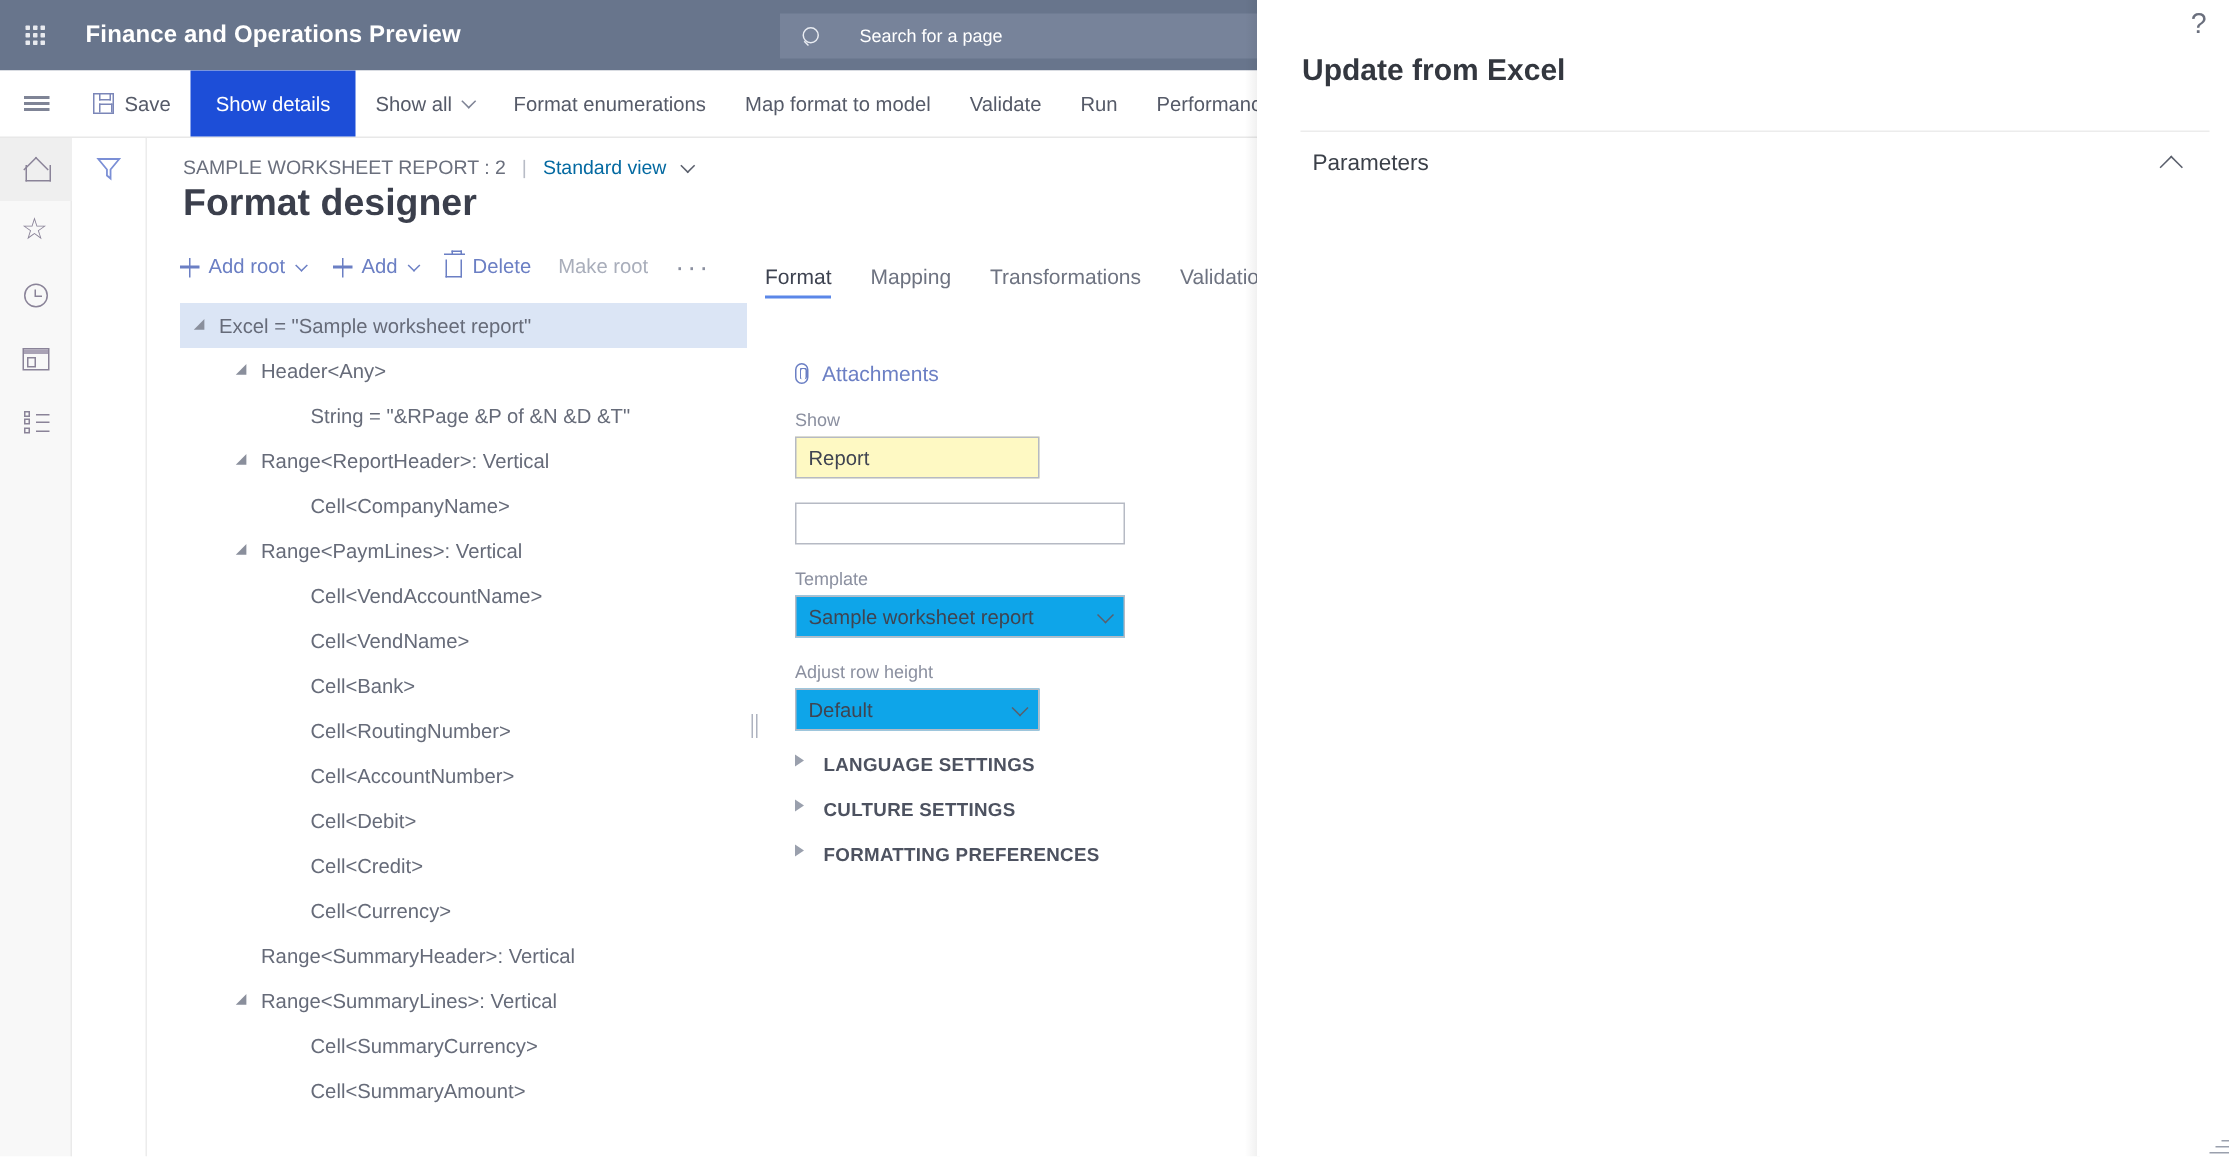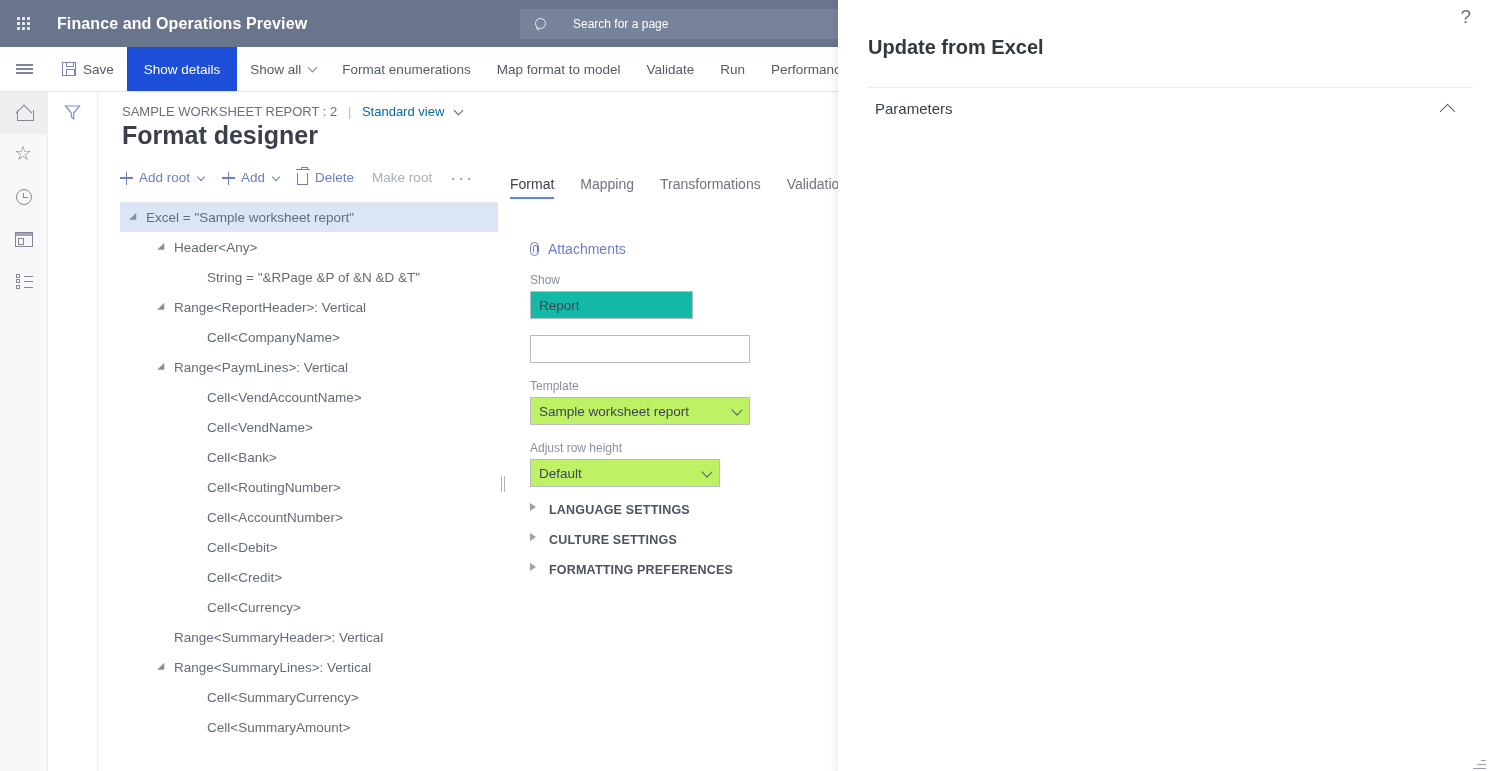--- a/index.html
+++ b/index.html
@@ -242,28 +242,28 @@
     content: ""; position: absolute; left: 1.7px; top: 2.2px; width: 3px; height: 7px;
     border: 1.2px solid #6b7fc4; border-radius: 2px; border-bottom: none;
   }
   .fld { margin-top: 16px; padding-left: 20px; }
   .fld-label { font-size: 12px; color: #8b90a0; margin-bottom: 4px; }
   .fld-input {
     width: 163px; height: 28px; border: 1px solid #b6bac4; background: #ffffff;
     font-size: 13.5px; color: #3f4451; padding: 0 8px; display: flex; align-items: center;
     font-family: "Liberation Sans", sans-serif;
   }
-  .fld-input.ro { background: #14b8a6; }
+  .fld-input.ro { background: #fef9c3; }
   .fld-input.wide { width: 220px; }
   .fld-select {
-    width: 220px; height: 28px; border: 1px solid #b6bac4; background: #bef264;
+    width: 220px; height: 28px; border: 1px solid #b6bac4; background: #0ea5e9;
     font-size: 13.5px; color: #3f4451; padding: 0 8px; display: flex; align-items: center;
     justify-content: space-between; cursor: pointer;
   }
-  .fld-select.narrow { width: 190px; }
+  .fld-select.narrow { width: 163px; }
   .selcv {
     width: 8px; height: 8px; border-right: 1.4px solid #5a5f6c; border-bottom: 1.4px solid #5a5f6c;
     transform: rotate(45deg); margin-bottom: 3px; flex: 0 0 auto;
   }
   .section {
     display: flex; padding-left: 20px; margin-top: 16px; cursor: pointer;
   }
   .section .ar {
     width: 0; height: 0; border-left: 6px solid #9aa0ad; border-top: 4.5px solid transparent;
     border-bottom: 4.5px solid transparent; margin-right: 13px; flex: 0 0 auto;

